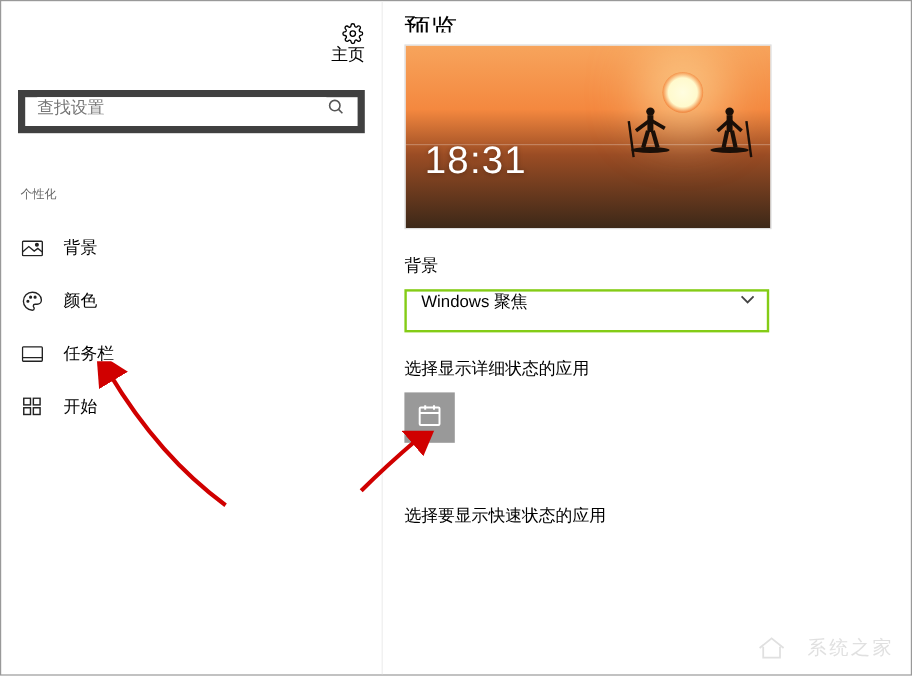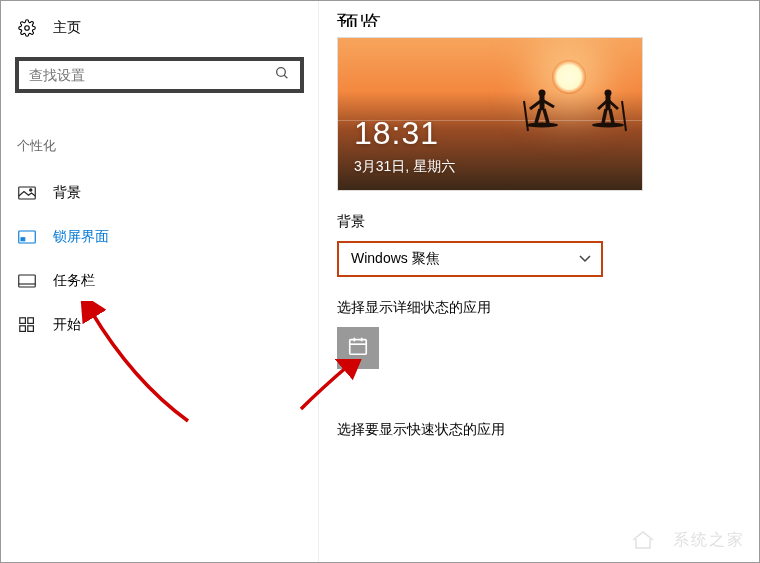--- a/index.html
+++ b/index.html
@@ -1,43 +1,43 @@
 <!DOCTYPE html>
 <html><head>
   <meta charset="utf-8">
   <style>
     * { box-sizing: border-box; margin: 0; padding: 0; }
     body { font-family: "Microsoft YaHei", "Segoe UI", sans-serif; background: #fff; color: #000; width: 760px; height: 563px; overflow: hidden; position: relative; border: 1px solid #999; }
     .container { display: flex; height: 100%; }
     .sidebar { width: 318px; padding: 18px 14px; border-right: 1px solid #eee; }
-    .sidebar-top { display: flex; align-items: flex-end; margin-bottom: 20px; padding-left: 2px; }
+    .sidebar-top { display: flex; align-items: flex-end; margin-bottom: 20px; padding-left: 2px; flex-direction: column; }
     .sidebar-top .icon { width: 20px; display: flex; justify-content: center; }
     .sidebar-top .label { margin-left: 16px; font-size: 14px; }
-    .search-box { display: flex; align-items: center; border: 4px solid #404040; height: 36px; padding: 0 10px; margin-bottom: 28px; }
+    .search-box { display: flex; align-items: flex-start; border: 6px solid #404040; height: 36px; padding: 0 10px; margin-bottom: 28px; }
     .search-box input { flex: 1; border: none; outline: none; font-size: 14px; font-family: inherit; }
     .search-box .search-icon { color: #555; }
-    .cat-title { color: #666; font-size: 13px; margin-bottom: 16px; padding-left: 2px; margin-top: 44px; }
+    .cat-title { color: #666; font-size: 10px; margin-bottom: 16px; padding-left: 2px; margin-top: 44px; }
     .nav-item { display: flex; align-items: center; height: 44px; cursor: pointer; padding-left: 2px; }
     .nav-item .icon { width: 20px; display: flex; justify-content: center; color: #222; }
     .nav-item .label { margin-left: 16px; font-size: 14px; }
     .nav-item.active .label { color: #0078d7; }
     .nav-item.active .icon { color: #0078d7; }
     .main { flex: 1; padding: 0 28px 0 18px; position: relative; }
     .page-title { font-size: 22px; margin-bottom: 10px; margin-top: 8px; overflow: hidden; height: 18px; }
     .preview-box { width: 306px; height: 154px; background: linear-gradient(to bottom, #f7a45c 0%, #f4883f 35%, #9a4c24 60%, #3c2818 100%); position: relative; overflow: hidden; border: 1px solid #ddd; }
     .sun { position: absolute; top: 22px; right: 56px; width: 34px; height: 34px; background: radial-gradient(circle, #fffde0 0%, #fffacd 50%, transparent 70%); border-radius: 50%; box-shadow: 0 0 40px 20px rgba(255,240,180,0.5); }
     .water-line { position: absolute; left: 0; right: 0; top: 54%; height: 1px; background: rgba(255,255,255,0.25); }
     .surfer { position: absolute; bottom: 55px; }
     .surfer svg { display: block; }
     .surfer1 { left: 184px; }
     .surfer2 { left: 250px; }
     .preview-time { position: absolute; left: 16px; bottom: 38px; color: #fff; font-size: 32px; font-weight: 300; text-shadow: 0 1px 4px rgba(0,0,0,0.3); letter-spacing: 1px; }
     .preview-date { position: absolute; left: 16px; bottom: 14px; color: #fff; font-size: 14px; text-shadow: 0 1px 3px rgba(0,0,0,0.3); }
     .field-label { font-size: 14px; margin-top: 22px; margin-bottom: 10px; }
-    .dropdown { width: 266px; height: 36px; border: 2px solid #c2410c; display: flex; align-items: center; justify-content: space-between; padding: 0 10px 0 12px; cursor: pointer; }
+    .dropdown { width: 304px; height: 36px; border: 2px solid #84cc16; display: flex; align-items: flex-start; justify-content: space-between; padding: 0 10px 0 12px; cursor: pointer; }
     .dropdown .dd-label { font-size: 14px; }
     .dropdown .chevron { font-size: 12px; color: #444; }
     .app-tile { width: 42px; height: 42px; background: #999; display: flex; align-items: center; justify-content: center; color: #fff; margin-top: 8px; }
     .watermark { position: absolute; right: 14px; bottom: 10px; color: #ccc; font-size: 16px; letter-spacing: 2px; display: flex; align-items: center; gap: 16px; opacity: 0.6; }
     .arrow-annotation { position: absolute; pointer-events: none; }
     .arrow1 { left: 72px; top: 300px; }
     .arrow2 { left: 290px; top: 358px; }
   </style>
 </head>
 <body>
@@ -70,30 +70,32 @@
       <span class="icon">
         <svg width="18" height="14" viewBox="0 0 24 18" fill="none" stroke="currentColor" stroke-width="1.5">
             <rect x="1" y="1" width="22" height="16" rx="1"></rect>
             <polyline points="1,13 8,7 14,12 18,9 23,13"></polyline>
             <circle cx="17" cy="5" r="1.5" fill="currentColor"></circle>
           </svg>
       </span>
       <span class="label">背景</span>
     </div>
 
-
-    <div class="nav-item active">
-      <span class="icon">
-        <svg width="18" height="14" viewBox="0 0 24 18" fill="none" stroke="currentColor" stroke-width="1.5">
-            <rect x="1" y="1" width="22" height="16" rx="1"></rect>
-            <rect x="4" y="10" width="5" height="4" fill="currentColor" opacity="0.9"></rect>
-          </svg>
-      </span>
-      <span class="label">锁屏界面</span>
-    </div>
+    <div class="nav-item">
+      <span class="icon">
+        <svg width="18" height="18" viewBox="0 0 24 24" fill="none" stroke="currentColor" stroke-width="1.5">
+            <path d="M12 2a10 10 0 1 0 0 20c1.1 0 2-.9 2-2 0-.5-.2-1-.5-1.3-.3-.4-.5-.8-.5-1.3 0-1.1.9-2 2-2h2.3c2.6 0 4.7-2.1 4.7-4.7C22 5.8 17.5 2 12 2z"></path>
+            <circle cx="7" cy="12" r="1" fill="currentColor"></circle>
+            <circle cx="10" cy="7.5" r="1" fill="currentColor"></circle>
+            <circle cx="15" cy="7.5" r="1" fill="currentColor"></circle>
+          </svg>
+      </span>
+      <span class="label">颜色</span>
+    </div>
+
 
 
     <div class="nav-item">
       <span class="icon">
         <svg width="18" height="14" viewBox="0 0 24 18" fill="none" stroke="currentColor" stroke-width="1.5">
             <rect x="1" y="1" width="22" height="16" rx="1"></rect>
             <line x1="1" y1="13" x2="23" y2="13"></line>
           </svg>
       </span>
       <span class="label">任务栏</span>
@@ -140,21 +142,20 @@
               <line x1="20" y1="13" x2="10" y2="22" stroke="#1a0f08" stroke-width="3"></line>
               <line x1="20" y1="13" x2="30" y2="22" stroke="#1a0f08" stroke-width="3"></line>
               <line x1="18" y1="22" x2="15" y2="36" stroke="#1a0f08" stroke-width="3.5"></line>
               <line x1="22" y1="22" x2="25" y2="36" stroke="#1a0f08" stroke-width="3.5"></line>
               <line x1="34" y1="14" x2="38" y2="44" stroke="#1a0f08" stroke-width="2"></line>
               <ellipse cx="20" cy="38" rx="16" ry="2.5"></ellipse>
             </g>
           </svg>
       </div>
       <div class="preview-time">18:31</div>
-      <div class="preview-date">3月31日, 星期六</div>
     </div>
 
     <div class="field-label">背景</div>
     <div class="dropdown">
       <span class="dd-label">Windows 聚焦</span>
       <span class="chevron">
         <svg width="12" height="8" viewBox="0 0 12 8" fill="none" stroke="currentColor" stroke-width="1.5">
             <polyline points="1,1 6,6 11,1"></polyline>
           </svg>
       </span>

